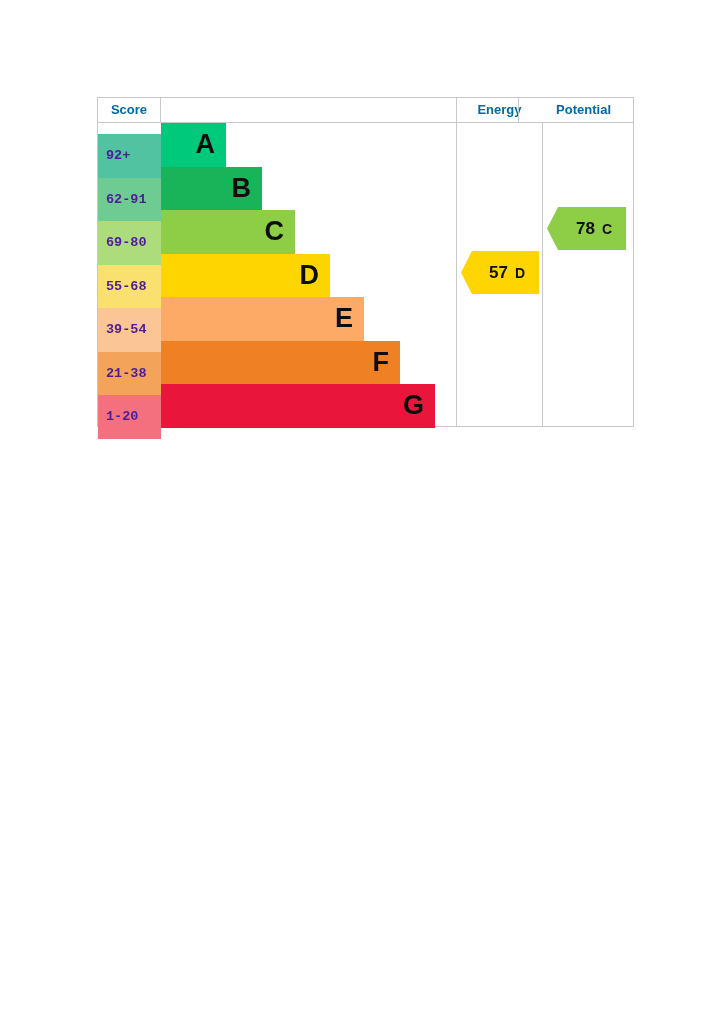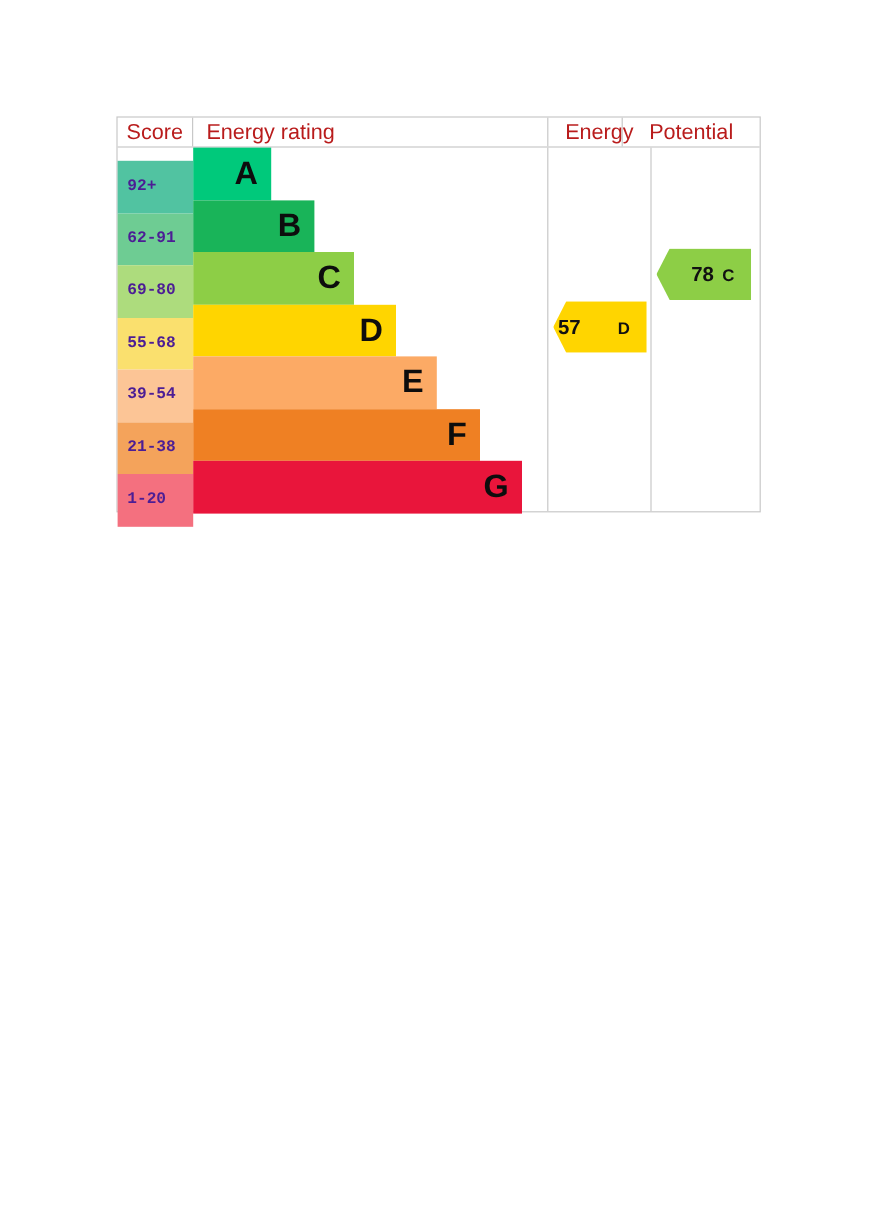--- a/index.html
+++ b/index.html
@@ -35,23 +35,23 @@
     width: 100%;
     height: 25px;
     box-sizing: border-box;
     border-bottom: 1px solid #c8c8c8;
   }
   .hdr-cell {
     position: absolute;
     top: 0;
     height: 24px;
     line-height: 24px;
-    font-size: 18px;
-    font-weight: normal;
-    color: #b91c1c;
+    font-size: 13px;
+    font-weight: bold;
+    color: #0369a1;
     box-sizing: border-box;
     white-space: nowrap;
   }
   .hdr-score     { left: 0px;   width: 63px;  text-align: center; border-right: 1px solid #c8c8c8; }
   .hdr-rating    { left: 63px;  width: 295px; text-align: left; padding-left: 11px; }
   .hdr-current   { left: 358px; width: 86px;  text-align: center; border-left: 1px solid #c8c8c8; }
   .hdr-potential { left: 420px; width: 93px;  text-align: right; border-left: 1px solid #c8c8c8; }
 
   
   .col-rule {
@@ -122,31 +122,30 @@
     color: #111111;
     line-height: 1;
   }
   .arrow-letter {
     font-size: 14px;
     font-weight: bold;
     color: #111111;
     line-height: 1;
     margin-left: 7px;
   }
-  #arrow-current   { left: 363px; top: 153px; width: 78px; gap: 24px; }
+  #arrow-current   { left: 363px; top: 153px; width: 78px; }
   #arrow-potential { left: 449px; top: 109px; width: 79px; justify-content: flex-end; }
 </style>
 </head>
 <body>
 
 <div id="epc-chart">
 
   <div class="epc-header">
     <div class="hdr-cell hdr-score">Score</div>
-    <div class="hdr-cell hdr-rating">Energy rating</div>
     <div class="hdr-cell hdr-current">Energy</div>
     <div class="hdr-cell hdr-potential">Potential</div>
   </div>
 
   <div class="col-rule r1"></div>
   <div class="col-rule r2"></div>
 
   <div id="band-rows">
       <div class="band-row" style="top: 25px;">
         <div class="band-score" style="background: rgb(81, 195, 161);">92+</div>

